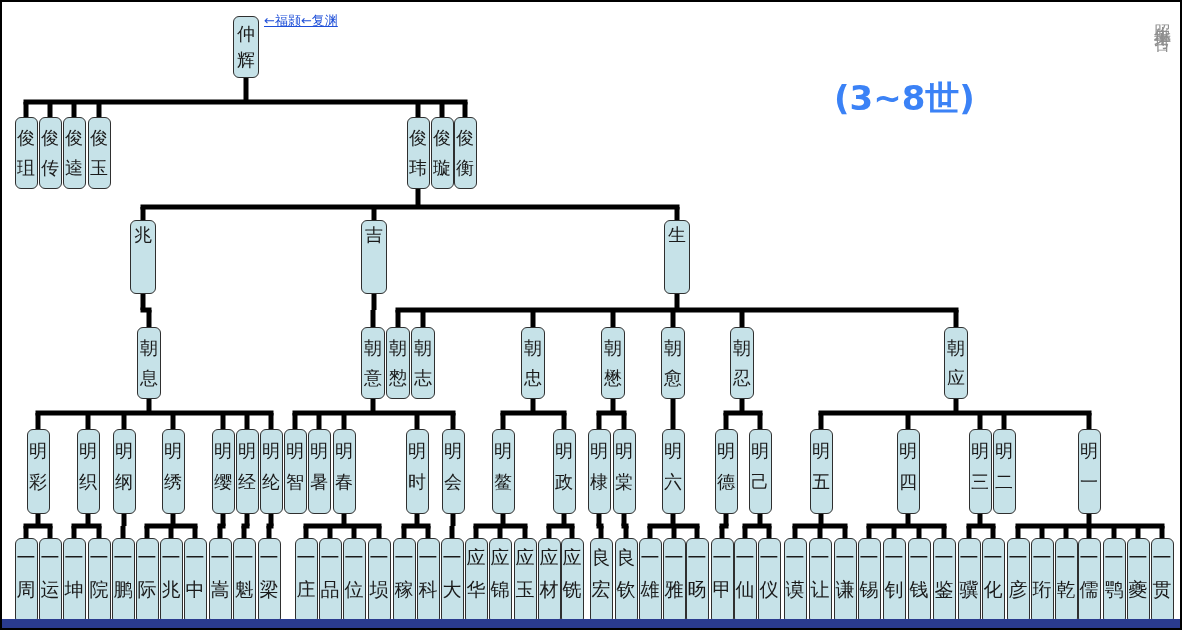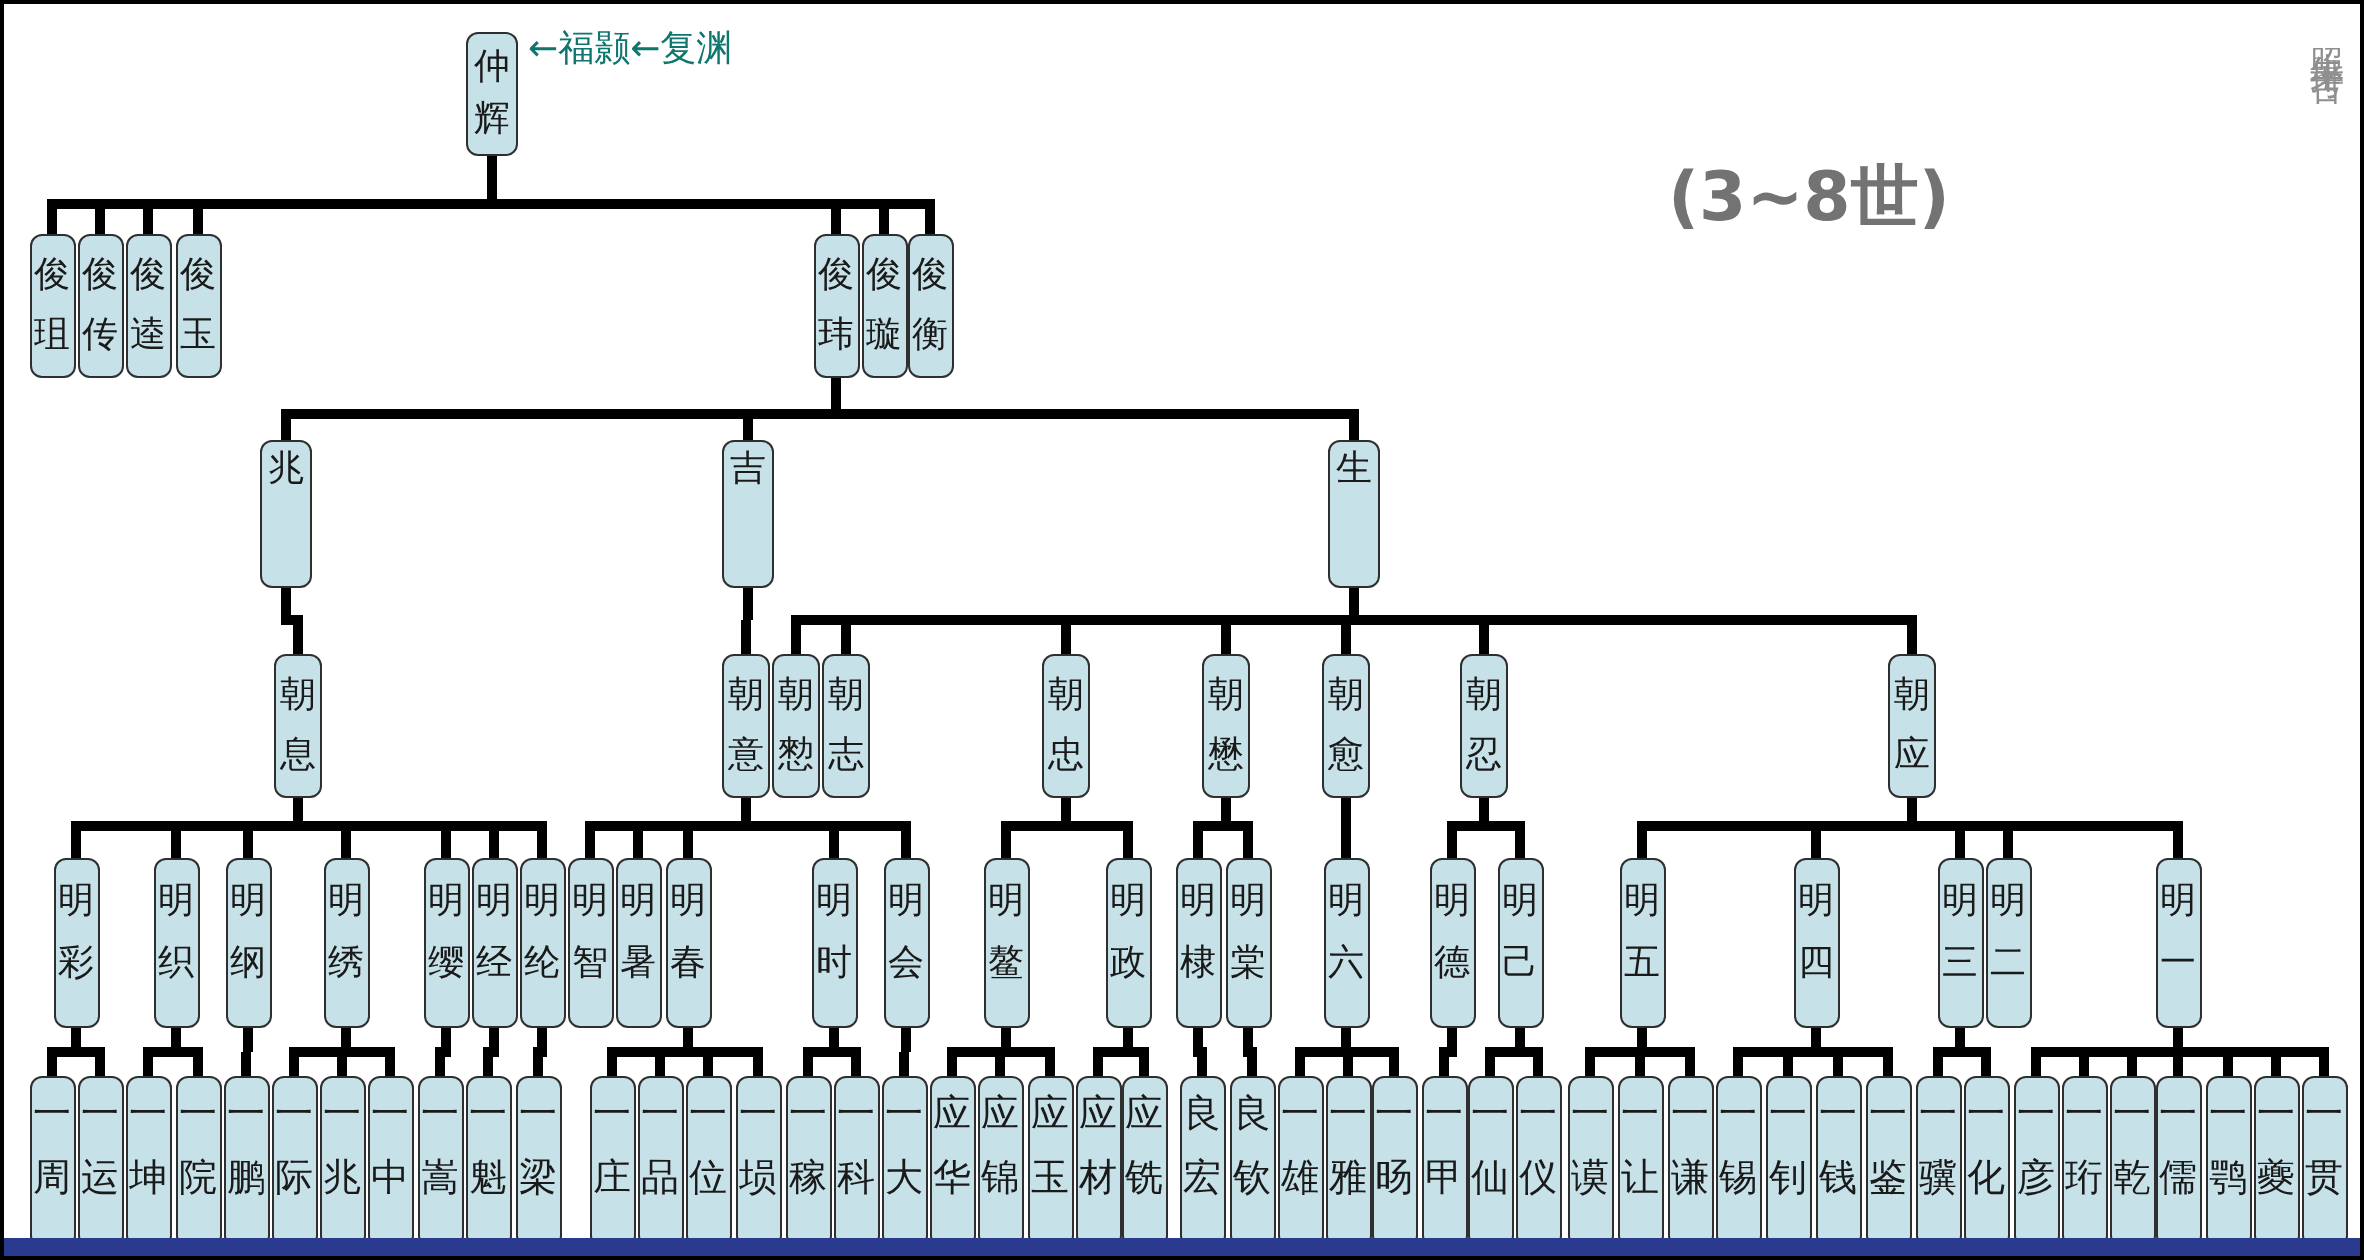--- a/index.html
+++ b/index.html
@@ -21,25 +21,25 @@
   .r3{justify-content:space-evenly;}
   .r4{justify-content:flex-start;padding-top:12px;gap:13px;}
   .r5{justify-content:flex-start;padding-top:9px;gap:13px;}
   .r5 span{font-size:19px;}
   #title{
     position:absolute;left:556px;top:10px;z-index:3;font-size:38px;font-weight:bold;
     color:#000;letter-spacing:1px;white-space:nowrap;font-family:"DejaVu Sans",sans-serif;
   }
   #subtitle{
     position:absolute;left:832px;top:74px;z-index:3;font-size:34px;font-weight:bold;
-    color:#737373;white-space:nowrap;font-family:"DejaVu Sans",sans-serif;
+    color:#3b82f6;white-space:nowrap;font-family:"DejaVu Sans",sans-serif;
   }
   #ancestor-note{
-    position:absolute;left:262px;top:10px;z-index:3;font-size:18px;color:#0f766e;
-    white-space:nowrap;font-weight:500;
+    position:absolute;left:262px;top:10px;z-index:3;font-size:13px;color:#1d4ed8;
+    white-space:nowrap;font-weight:500;text-decoration:underline;
   }
   #watermark{
     position:absolute;right:5px;top:8px;z-index:3;color:#8f8f8f;font-size:17px;
     writing-mode:vertical-rl;text-orientation:upright;letter-spacing:3px;
   }
   #footer-bar{
     position:absolute;left:0;right:0;bottom:0;height:9px;background:#2a3b8f;z-index:4;
   }
 </style>
 </head>

